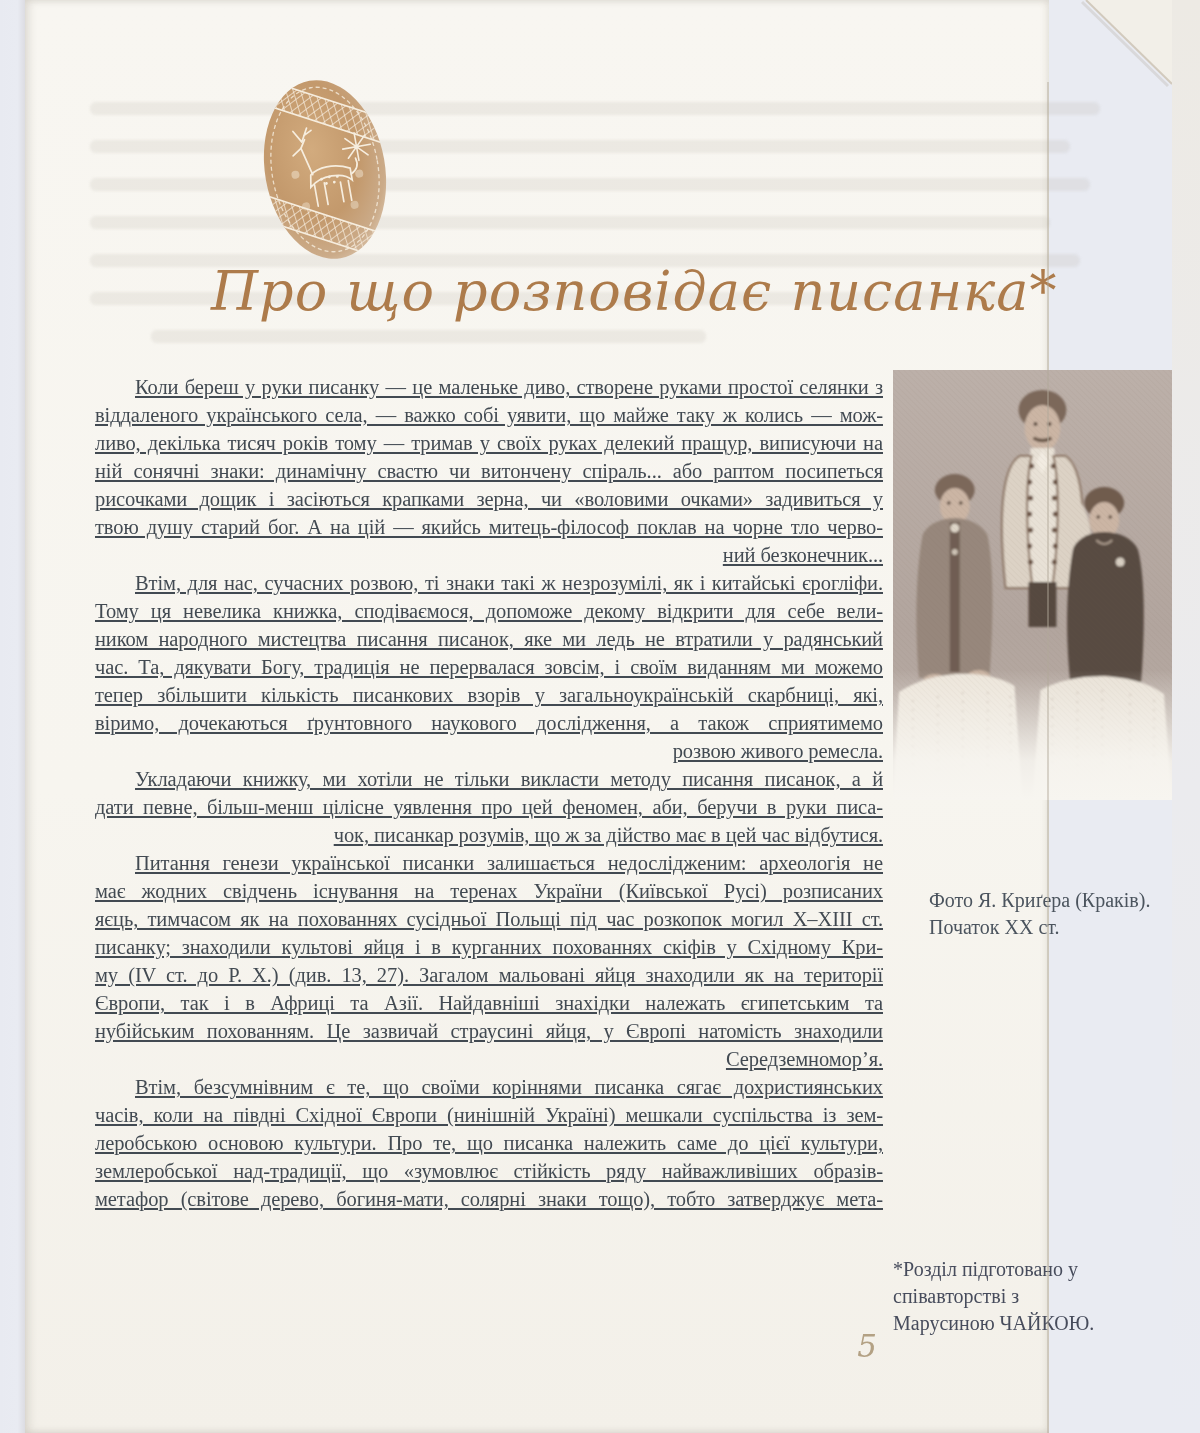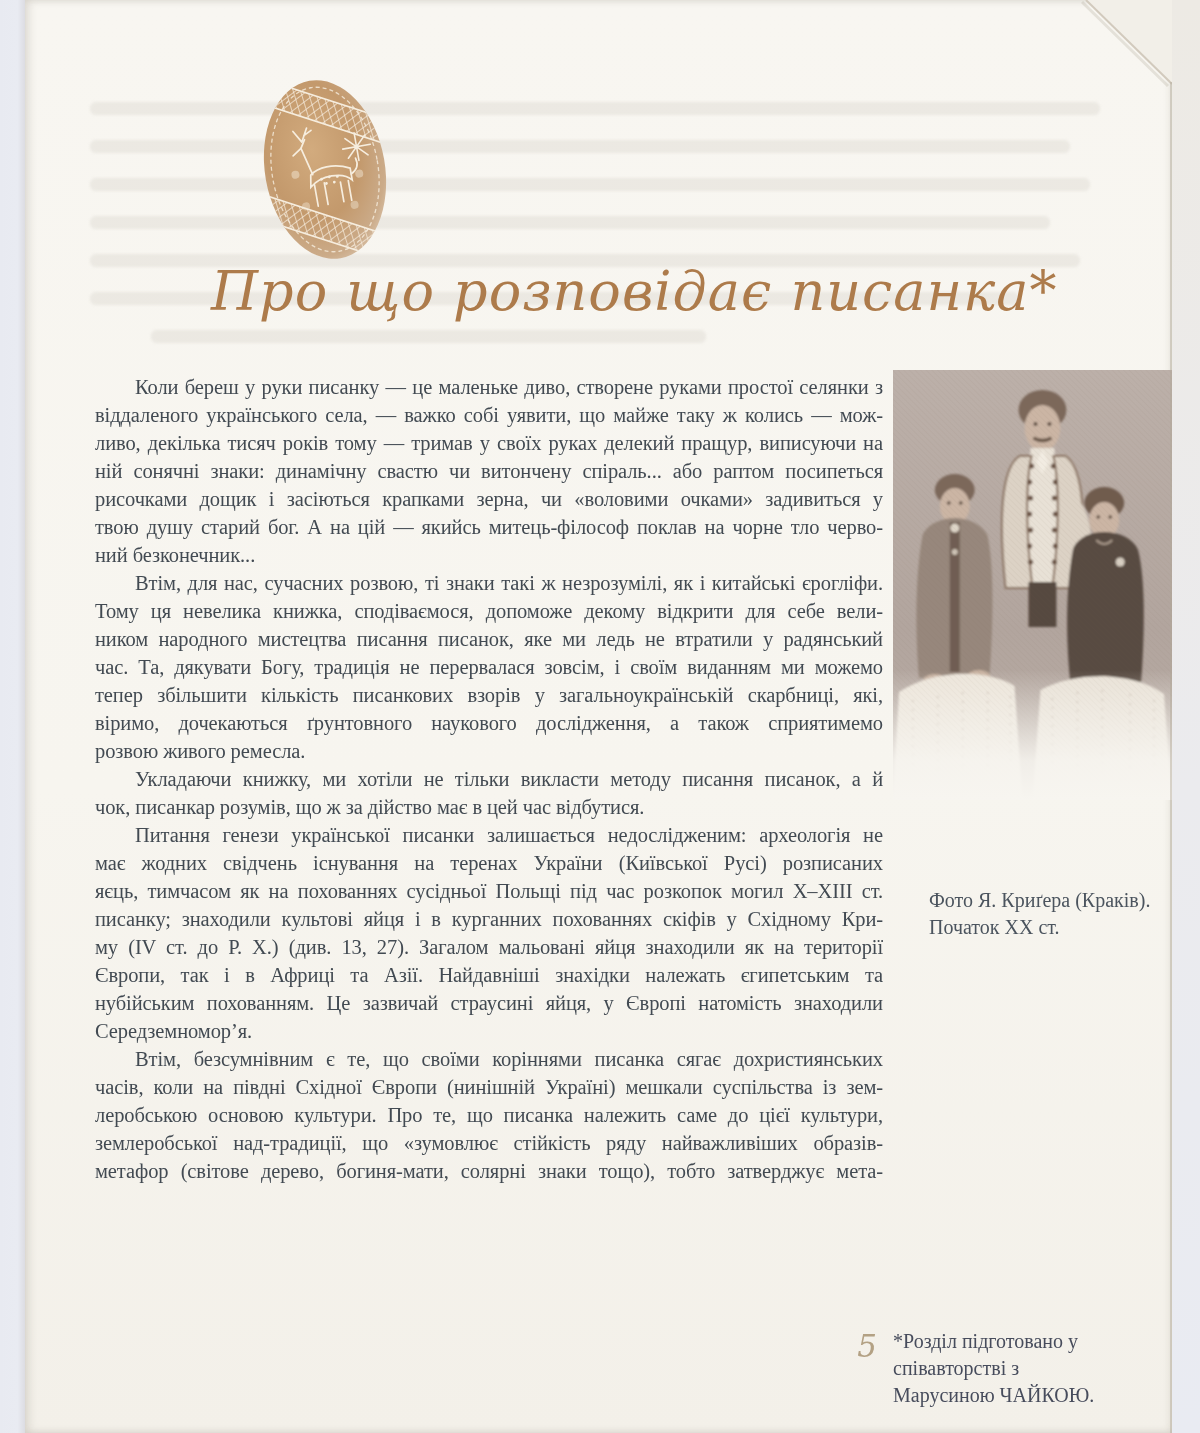--- a/index.html
+++ b/index.html
@@ -10,23 +10,24 @@
   }
   .scan-margin-left{
     position:absolute;left:0;top:0;width:25px;height:1433px;
     background:linear-gradient(90deg,#e8eaf1 0%,#e9ebf2 70%,#dcdce2 100%);
   }
   .scan-margin-right{
     position:absolute;left:1172px;top:0;width:28px;height:1433px;
     background:linear-gradient(180deg,#edeae4 0%,#ebebee 55%,#e9ebf2 100%);
   }
   .page{
-    position:absolute;left:25px;top:0;width:1147px;height:1433px;
+    position:absolute;left:25px;top:0;width:1008px;height:1433px;
     background:linear-gradient(180deg,#f8f6f1 0%,#f7f5ef 55%,#f3f0e9 100%);
     box-shadow:inset 4px 0 9px rgba(120,110,100,0.20), inset -3px 0 6px rgba(150,140,120,0.14);
+    padding-left:16px;
   }
   .right-edge-line{
     position:absolute;right:0;top:82px;width:2px;height:1351px;
     background:rgba(178,168,152,0.45);
   }
   
   .bleed{
     position:absolute;left:65px;top:102px;width:1010px;height:270px;
     filter:blur(1.4px);
   }
@@ -48,35 +49,35 @@
     font-family:"DejaVu Serif",serif;font-style:italic;font-weight:normal;
     font-size:54px;line-height:80px;letter-spacing:1px;color:#ad7b4b;margin:0;
     white-space:nowrap;
   }
   
   .body-text{
     position:absolute;left:70px;top:373px;width:788px;
     font-size:20.5px;color:#424a52;letter-spacing:-0.1px;
   }
   .bline{
-    height:28px;line-height:28px;overflow:hidden;text-align:justify;
+    height:28px;line-height:28px;overflow:hidden;text-align:justify;text-decoration:underline;
   }
   .bline::after{content:"";display:inline-block;width:100%;height:0;}
   .bline.first{text-indent:40px;}
-  .bline.last{text-align:left;}
+  .bline.last{text-align:right;}
   .bline.last::after{content:none;}
   
   .photo-frame{position:absolute;left:868px;top:370px;width:279px;height:430px;margin:0;}
   .photo-img{width:279px;height:430px;display:block;}
   .photo-caption{
     position:absolute;left:904px;top:843px;width:275px;
     font-size:20px;line-height:27px;color:#4b545e;margin-top:44px;
   }
   .footnote{
-    position:absolute;left:868px;top:1328px;width:275px;
+    position:absolute;left:868px;top:1256px;width:275px;
     font-size:20px;line-height:27px;color:#474c5c;
   }
   .page-number{
     position:absolute;left:812px;top:1328px;width:60px;text-align:center;
     font-family:"DejaVu Serif",serif;font-style:italic;
     font-size:31px;color:#b3a184;
   }
   .fold{position:absolute;left:1055px;top:0;}
 </style>
 </head>
@@ -164,20 +165,21 @@
       <div class="bline">твою душу старий бог. А на цій — якийсь митець-філософ поклав на чорне тло черво-</div>
       <div class="bline last">ний безконечник...</div>
       <div class="bline first">Втім, для нас, сучасних розвою, ті знаки такі ж незрозумілі, як і китайські єрогліфи.</div>
       <div class="bline">Тому ця невелика книжка, сподіваємося, допоможе декому відкрити для себе вели-</div>
       <div class="bline">ником народного мистецтва писання писанок, яке ми ледь не втратили у радянський</div>
       <div class="bline">час. Та, дякувати Богу, традиція не перервалася зовсім, і своїм виданням ми можемо</div>
       <div class="bline">тепер збільшити кількість писанкових взорів у загальноукраїнській скарбниці, які,</div>
       <div class="bline">віримо, дочекаються ґрунтовного наукового дослідження, а також сприятимемо</div>
       <div class="bline last">розвою живого ремесла.</div>
       <div class="bline first">Укладаючи книжку, ми хотіли не тільки викласти методу писання писанок, а й</div>
+      <div class="bline">дати певне, більш-менш цілісне уявлення про цей феномен, аби, беручи в руки писа-</div>
       <div class="bline last">чок, писанкар розумів, що ж за дійство має в цей час відбутися.</div>
       <div class="bline first">Питання генези української писанки залишається недослідженим: археологія не</div>
       <div class="bline">має жодних свідчень існування на теренах України (Київської Русі) розписаних</div>
       <div class="bline">яєць, тимчасом як на похованнях сусідньої Польщі під час розкопок могил X–XIII ст.</div>
       <div class="bline">писанку; знаходили культові яйця і в курганних похованнях скіфів у Східному Кри-</div>
       <div class="bline">му (IV ст. до Р. Х.) (див. 13, 27). Загалом мальовані яйця знаходили як на території</div>
       <div class="bline">Європи, так і в Африці та Азії. Найдавніші знахідки належать єгипетським та</div>
       <div class="bline">нубійським похованням. Це зазвичай страусині яйця, у Європі натомість знаходили</div>
       <div class="bline last">Середземномор’я.</div>
       <div class="bline first">Втім, безсумнівним є те, що своїми коріннями писанка сягає дохристиянських</div>

